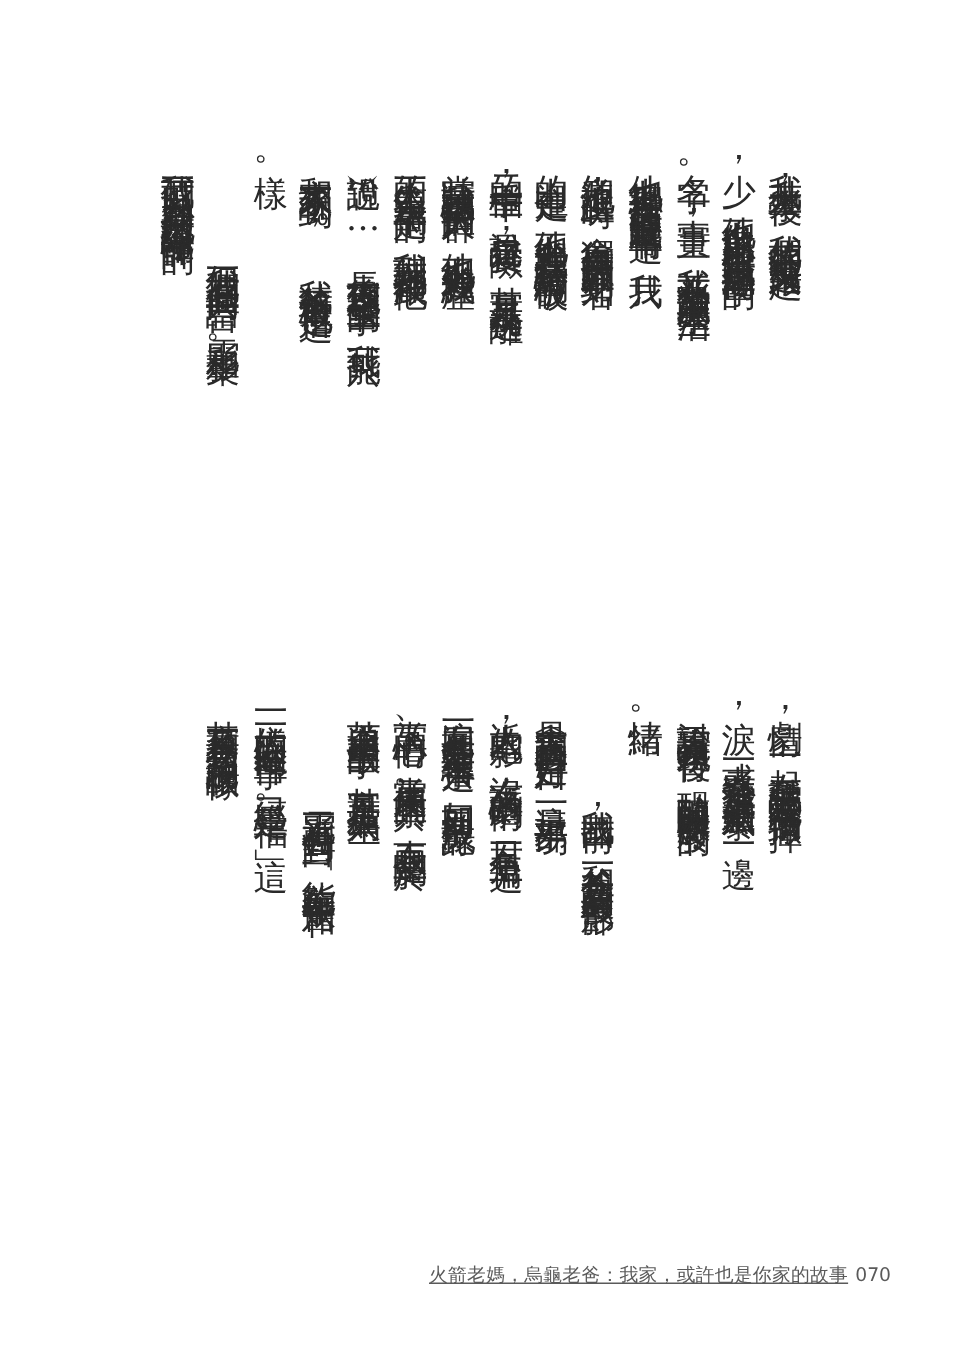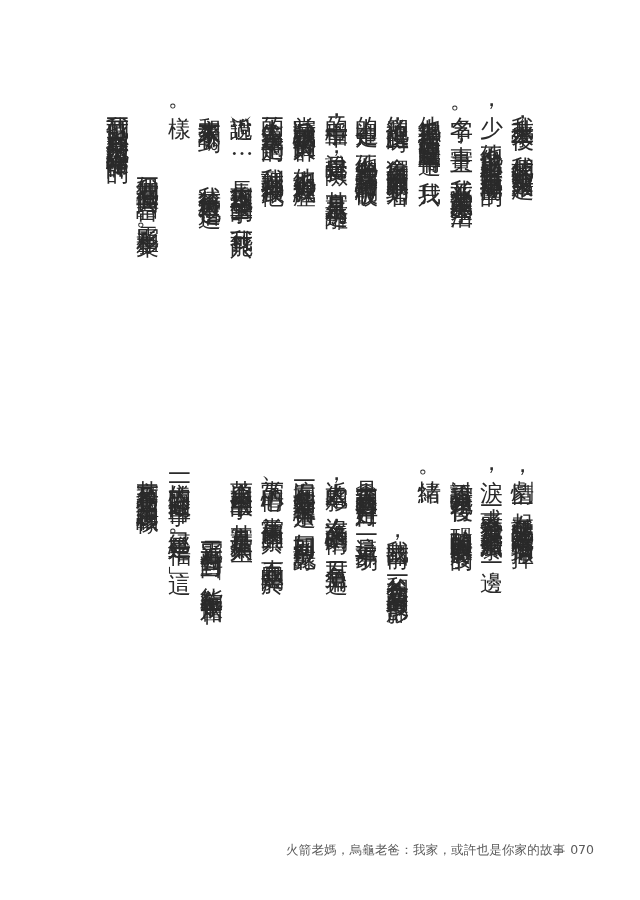--- a/index.html
+++ b/index.html
@@ -14,21 +14,21 @@
     .col {
       position: absolute; top: 0; width: 30px;
       writing-mode: vertical-rl; text-orientation: upright;
       font-size: 23px; line-height: 30px; letter-spacing: 2.4px;
       white-space: nowrap;
     }
     .footer {
       position: absolute; top: 838px; left: 280px; width: 320px; height: 24px;
       font-family: "DejaVu Sans", "Liberation Sans", sans-serif; font-size: 12.5px; color: #5a5a5a;
     }
-    .footer .title { position: absolute; left: 6px; top: 4px; letter-spacing: 0.2px; }
+    .footer .title { position: absolute; left: 6px; top: 4px; letter-spacing: 0.2px; text-decoration: underline; }
     .footer .num { position: absolute; right: 6px; top: 4px; }
   </style>
 </head>
 <body>
 
 <div class="page">
   <div class="block top" id="top">
       <div class="col" style="left: 408px; top: 0px;">我升上大學後，我們的生活交集越來越</div>
       <div class="col" style="left: 377px; top: 0px;">少，他不像以前那樣叫得出我班上每個同學的</div>
       <div class="col" style="left: 347px; top: 0px;">名字。事實上，我並不常分享我的大學生活，</div>

